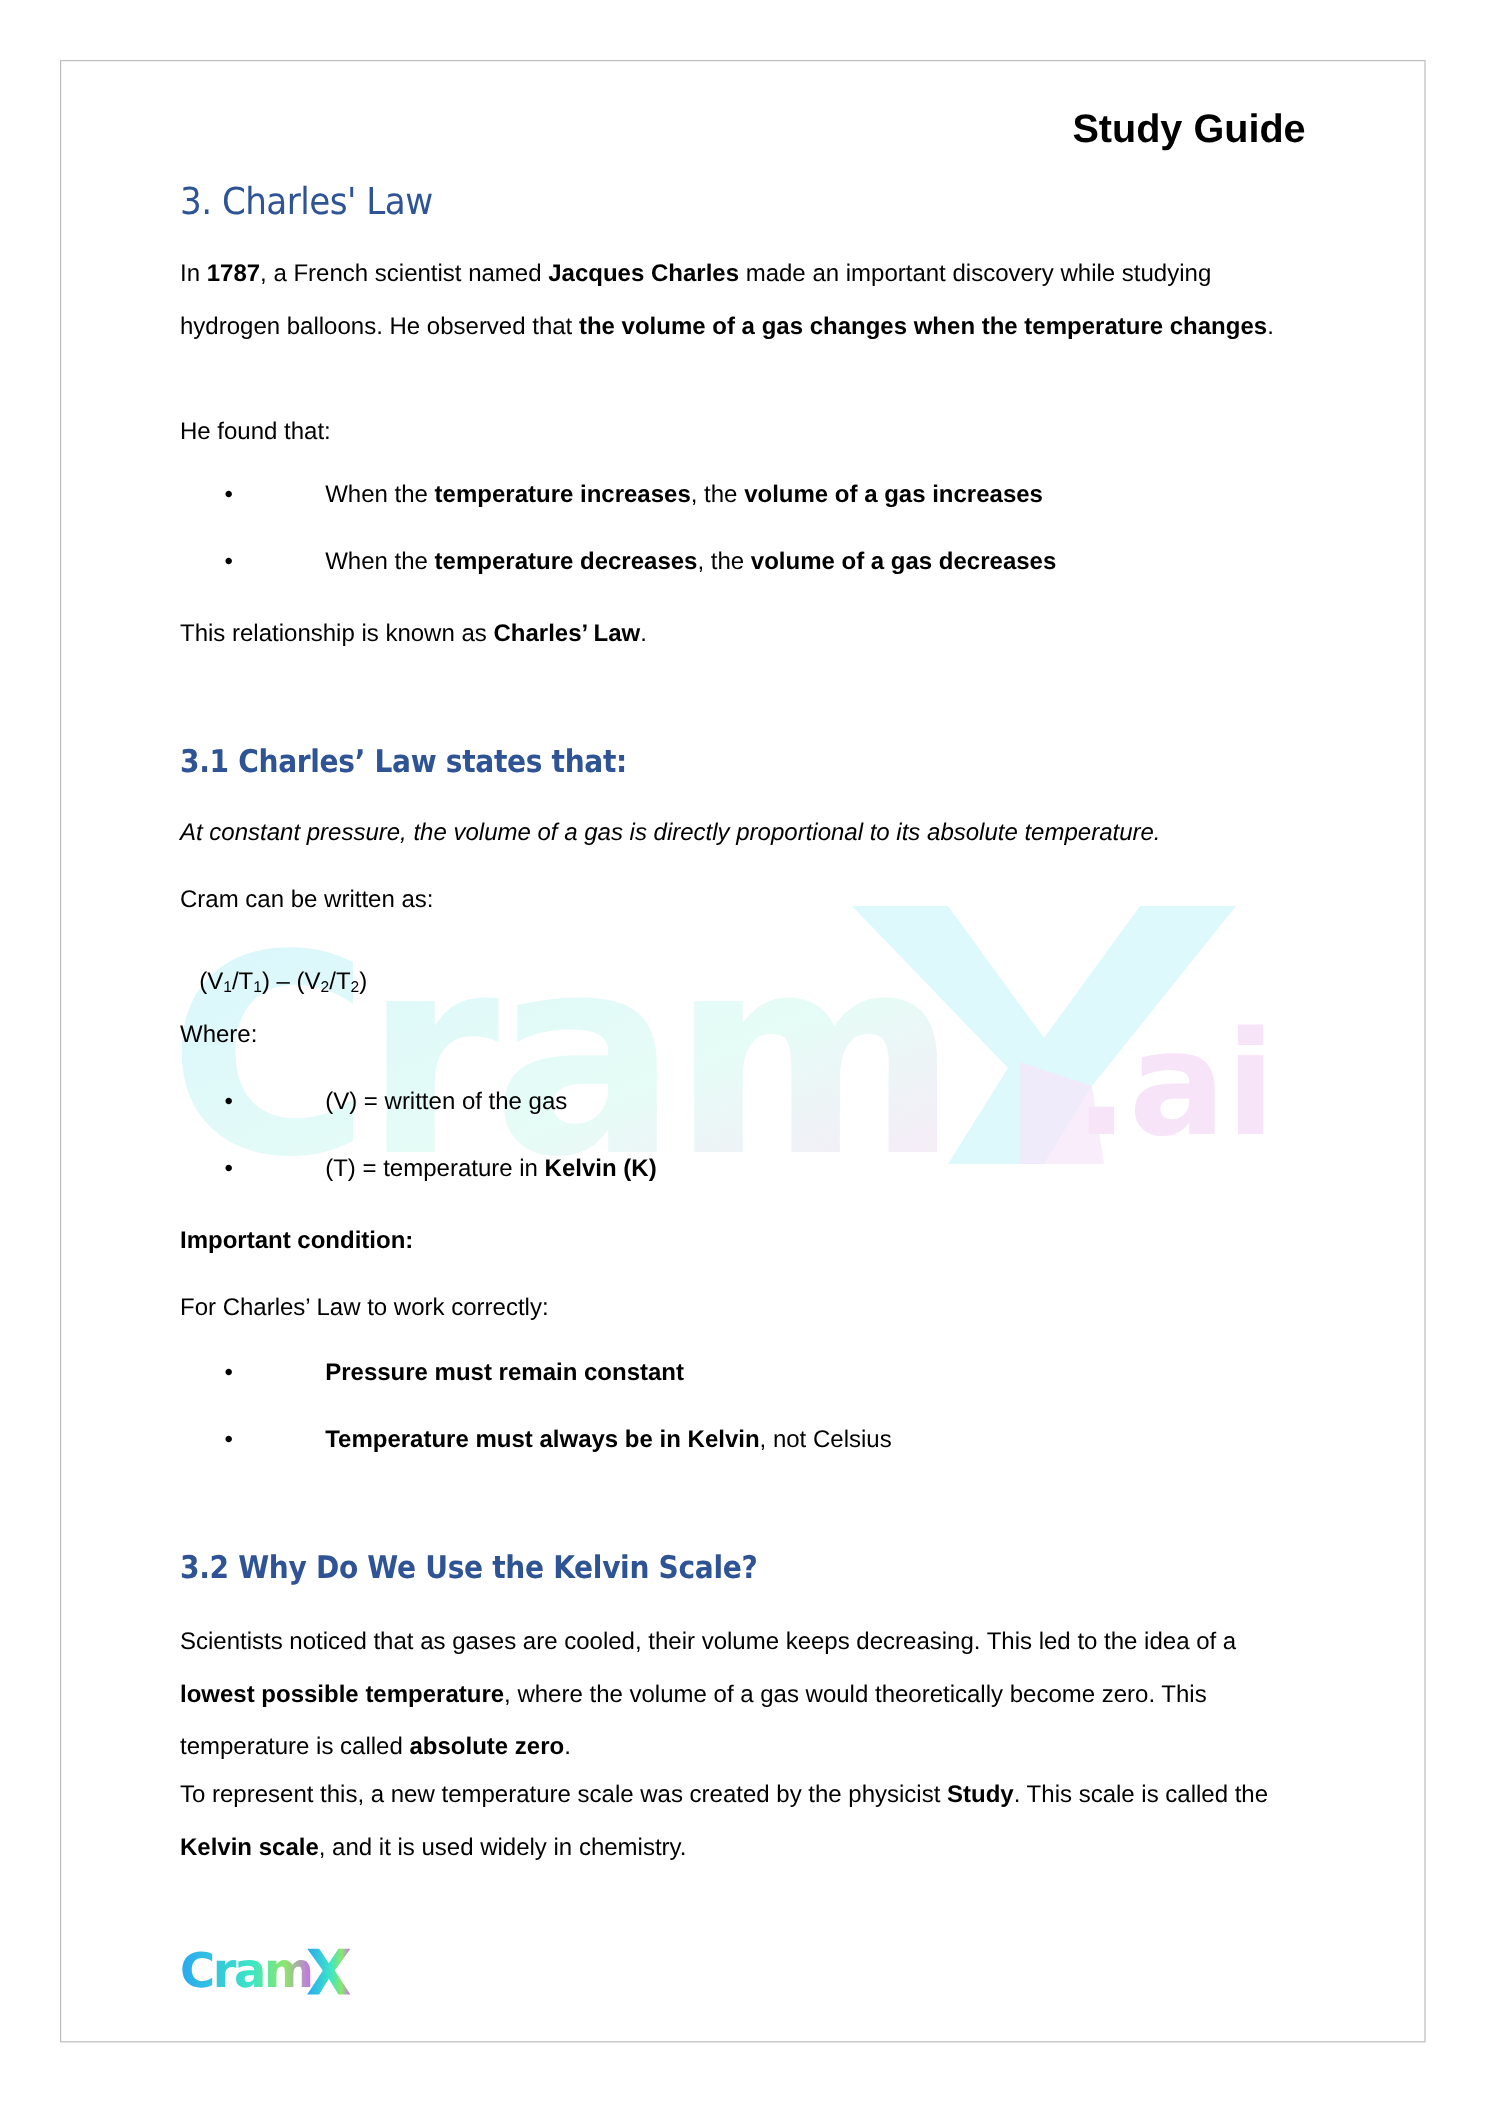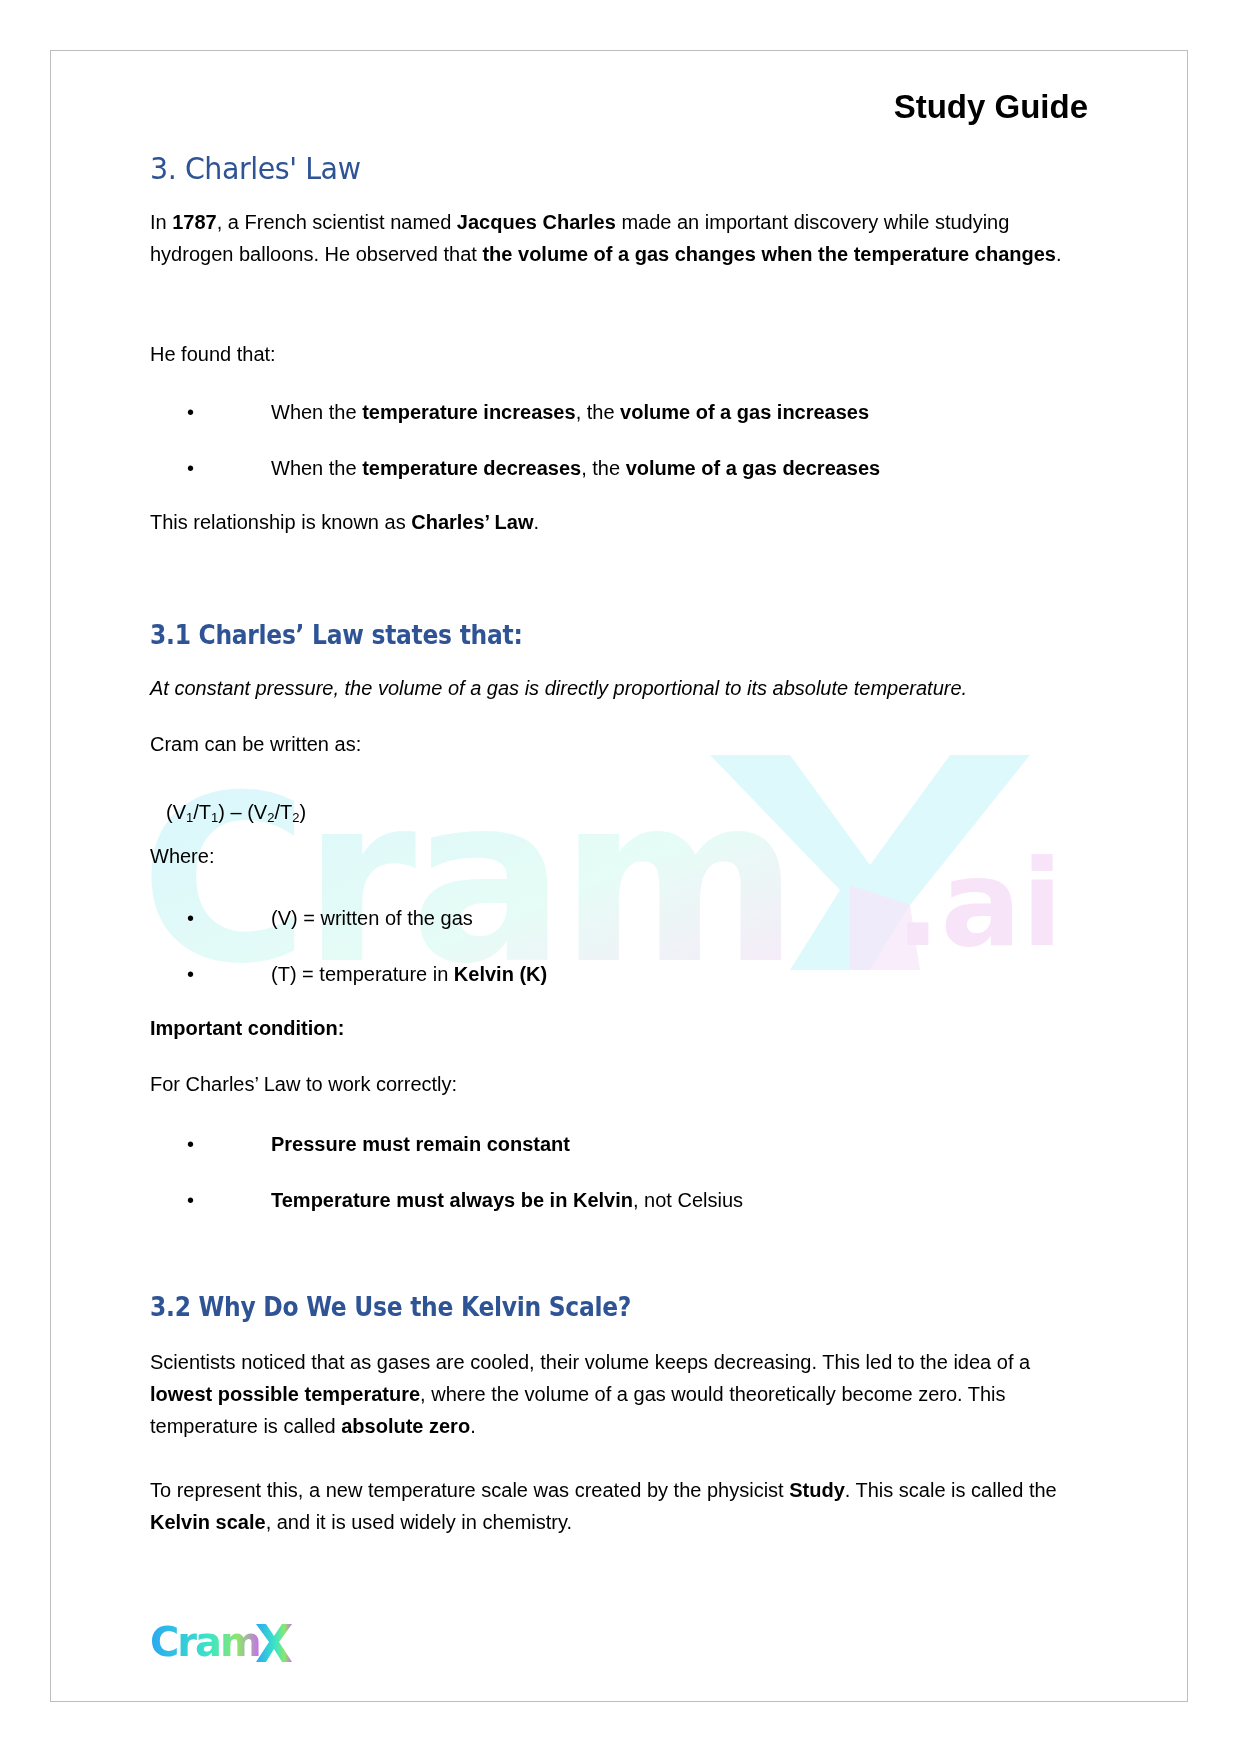--- a/index.html
+++ b/index.html
@@ -2,21 +2,21 @@
 <html><head>
   <meta charset="utf-8">
   <style>
     html, body { margin: 0; padding: 0; background: #ffffff; }
     body { width: 1241px; height: 1754px; position: relative; overflow: hidden; font-family: "Liberation Sans", sans-serif; color: #000; }
     .page { position: absolute; left: 50px; top: 50px; width: 1138px; height: 1652px; border: 1.5px solid #bdbdbd; box-sizing: border-box; }
     .watermark { position: absolute; left: 150px; top: 755px; width: 940px; height: 235px; pointer-events: none; z-index: 0; }
     .doc-title { position: absolute; right: 153px; top: 88px; font-size: 33px; font-weight: bold; z-index: 1; }
     .h1 { position: absolute; left: 150px; top: 150px; font-size: 31px; color: #2F5496; font-family: "DejaVu Sans", sans-serif; font-weight: normal; letter-spacing: -0.5px; transform: scaleX(0.92); transform-origin: left; }
     .h2 { position: absolute; left: 150px; font-size: 26px; color: #2F5496; font-weight: bold; font-family: "DejaVu Sans", sans-serif; letter-spacing: -0.3px; transform: scaleX(0.9); transform-origin: left; }
-    .p { position: absolute; left: 150px; width: 940px; font-size: 20px; line-height: 32px; }
+    .p { position: absolute; left: 150px; width: 940px; font-size: 20px; line-height: 44px; }
     .bullet { position: absolute; left: 150px; font-size: 20px; line-height: 28px; }
     .bullet .dot { position: absolute; left: 37px; }
     .bullet .txt { position: absolute; left: 74px; white-space: nowrap; margin-left: 47px; }
     b { font-weight: bold; }
     .italic { font-style: italic; }
     sub { font-size: 13px; vertical-align: -3px; }
     .footer-logo { position: absolute; left: 150px; top: 1618px; }
   </style>
 </head>
 <body>

